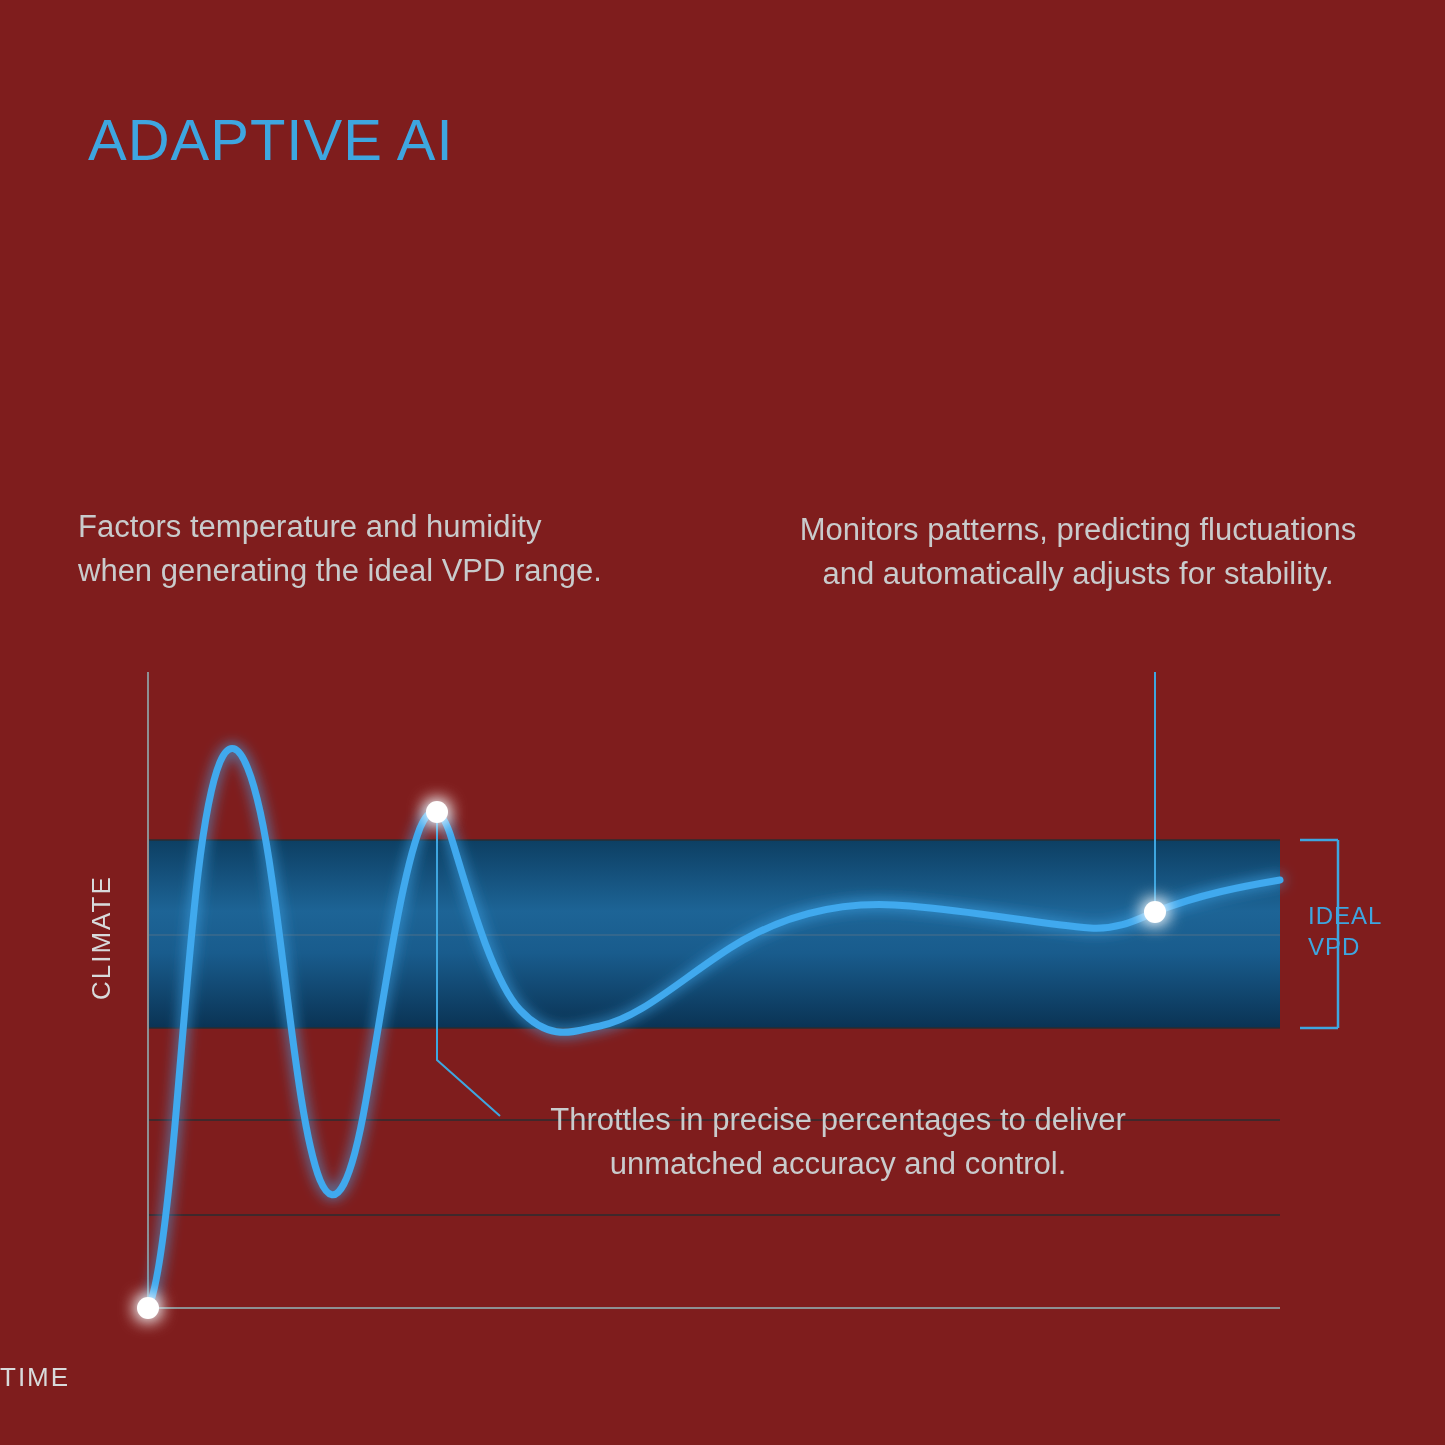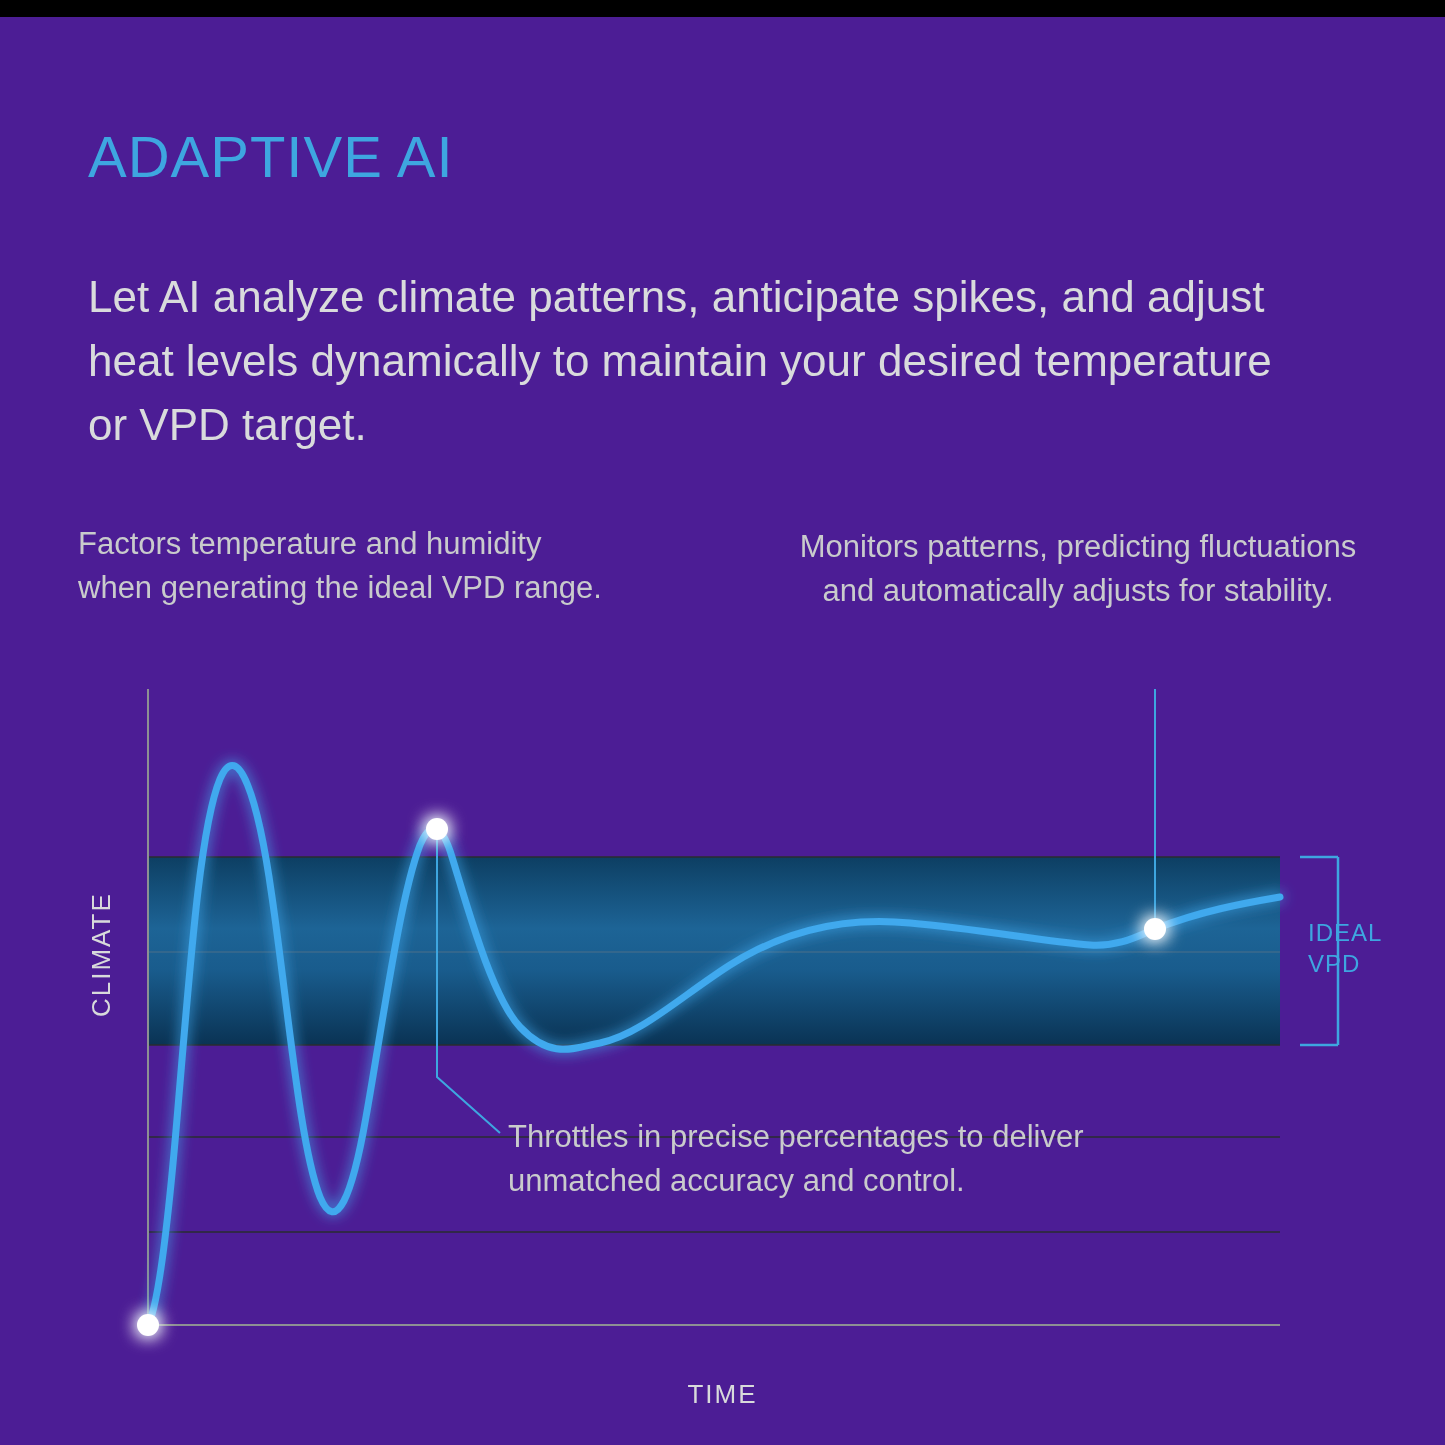--- a/index.html
+++ b/index.html
@@ -12,22 +12,21 @@
     height: 1445px;
     overflow: hidden;
     font-family: "Liberation Sans", sans-serif;
     color: #d8dadb;
     position: relative;
   }
 
   .page {
     position: absolute;
     inset: 0;
-    background: #4c1d95;
-    margin-top: 17px;
+    background: #7f1d1d;
   }
 
   
   .title {
     position: absolute;
     left: 88px;
     top: 108px;
     font-size: 58px;
     letter-spacing: 1px;
     color: #3ea6e0;
@@ -57,20 +56,21 @@
   .note-right { left: 778px; top: 508px; width: 600px; text-align: center; }
 
   .note-inline {
     position: absolute;
     left: 508px;
     top: 1098px;
     width: 660px;
     font-size: 31px;
     line-height: 1.42;
     color: #c9cbcc;
+    text-align: center;
   }
 
   
   .chart {
     position: absolute;
     left: 0;
     top: 0;
     width: 1445px;
     height: 1445px;
   }
@@ -85,21 +85,21 @@
     transform: rotate(-90deg);
     transform-origin: left top;
     white-space: nowrap;
   }
 
   .axis-label-x {
     position: absolute;
     left: 0;
     top: 1362px;
     width: 1445px;
-    text-align: center;
+    text-align: left;
     font-size: 26px;
     letter-spacing: 2px;
     color: #d8dadb;
   }
 
   .band-label {
     position: absolute;
     left: 1308px;
     top: 900px;
     font-size: 24px;
@@ -107,21 +107,20 @@
     line-height: 1.3;
     color: #3ea6e0;
   }
 </style>
 </head>
 <body>
 
 <div class="page">
 
   <div class="title">ADAPTIVE AI</div>
-  <div class="subtitle">Let AI analyze climate patterns, anticipate spikes, and adjust heat levels dynamically to maintain your desired temperature or VPD target.</div>
 
   <div class="note note-left">Factors temperature and humidity when generating the ideal VPD range.</div>
   <div class="note note-right">Monitors patterns, predicting fluctuations and automatically adjusts for stability.</div>
 
   <svg class="chart" viewBox="0 0 1445 1445">
     <defs>
       <linearGradient id="bandGrad" x1="0" y1="0" x2="0" y2="1">
         <stop offset="0%" stop-color="#0b3characters"></stop>
       </linearGradient>
       <linearGradient id="bandGradient" x1="0" y1="0" x2="0" y2="1">

